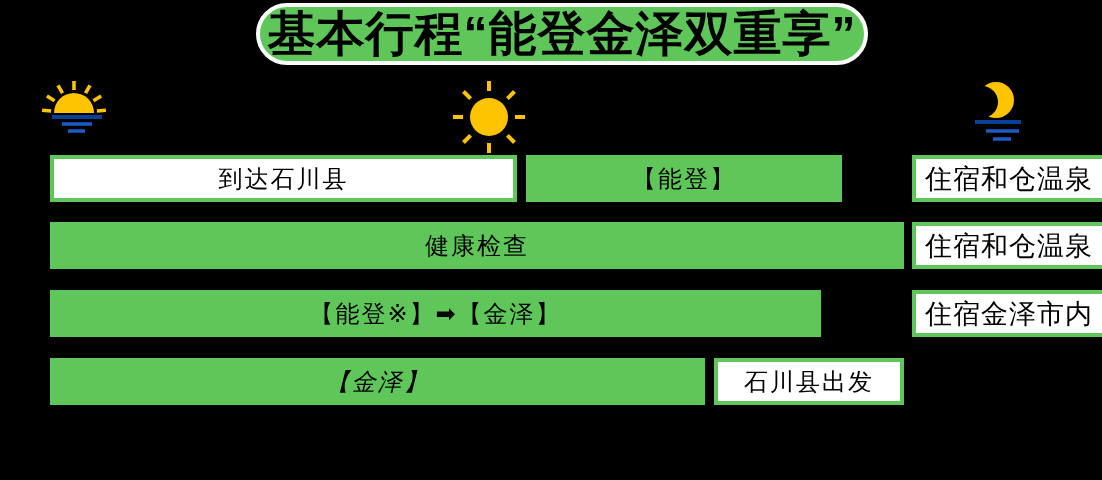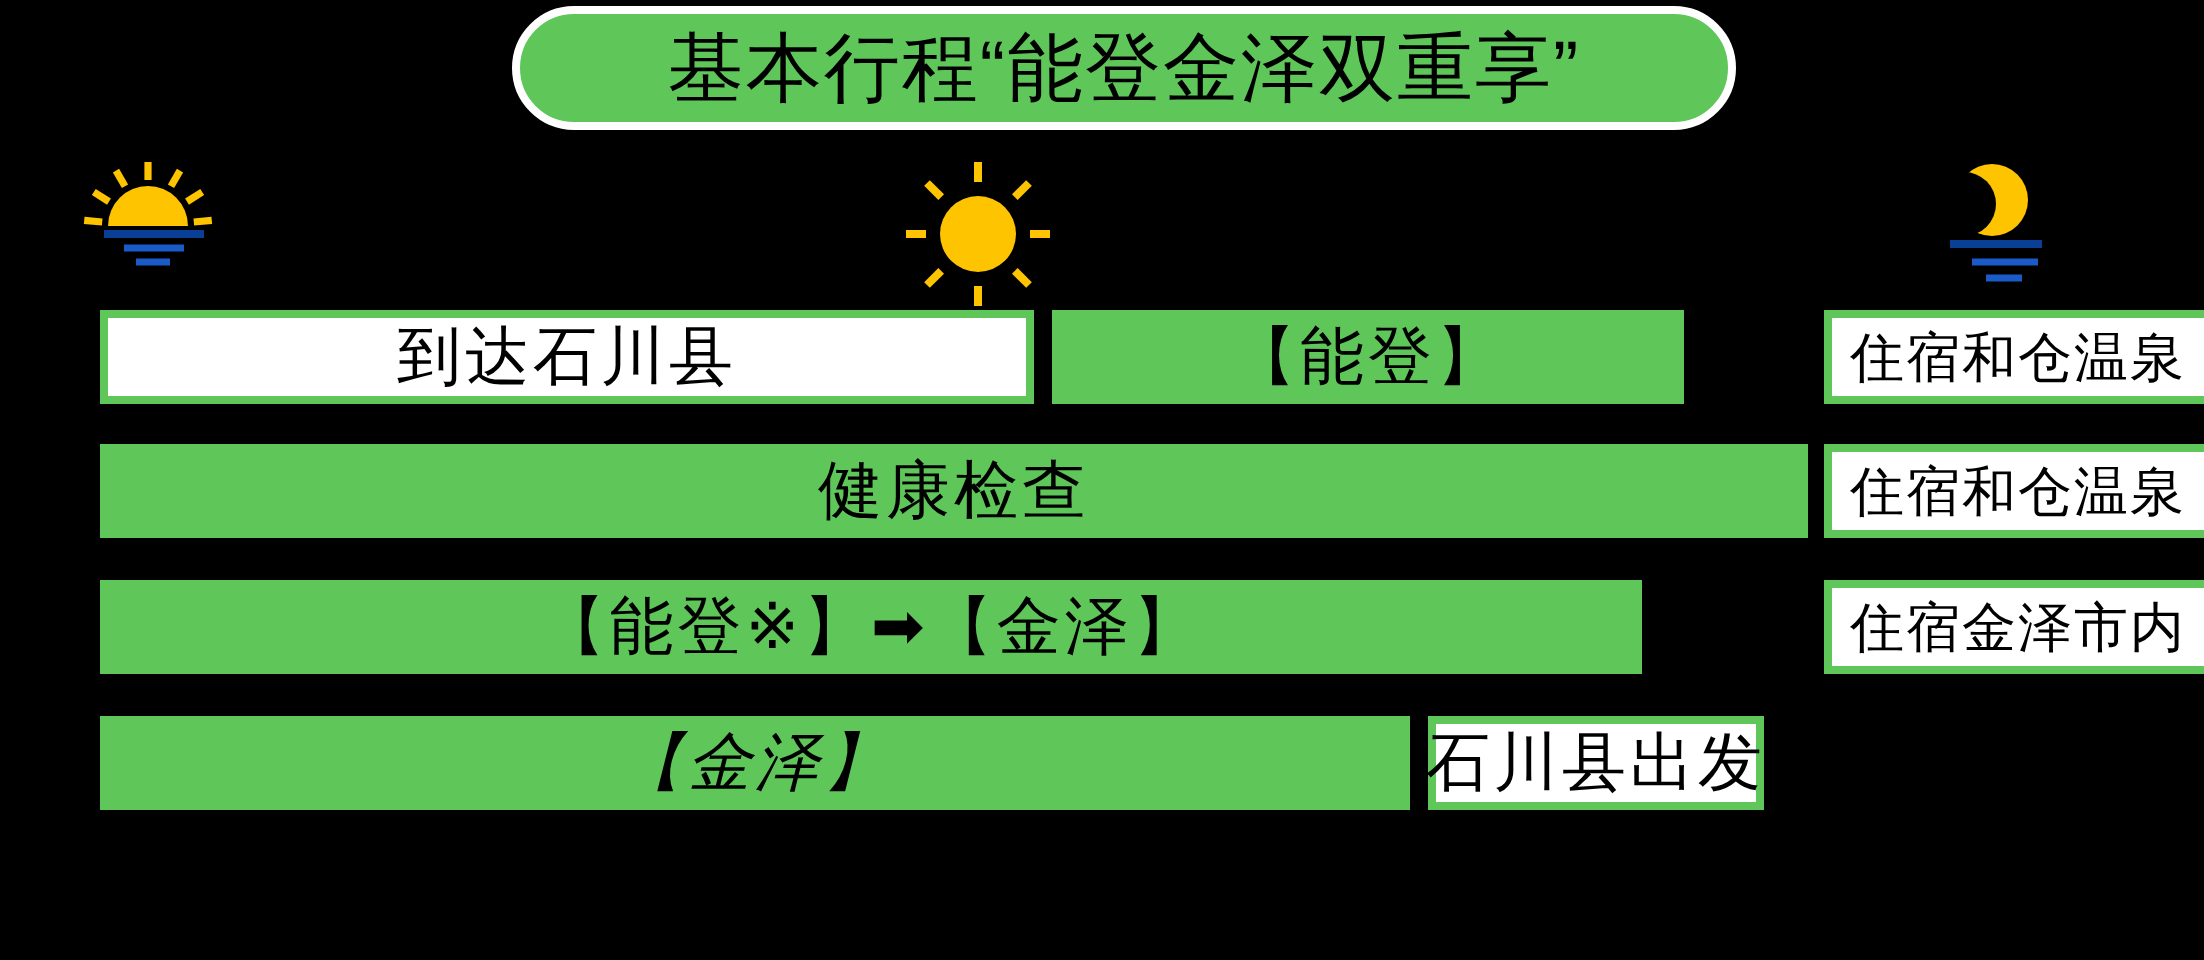--- a/index.html
+++ b/index.html
@@ -7,30 +7,30 @@
   }
   html,body{margin:0;padding:0;background:var(--bg);}
   .canvas{
     position:relative;width:1102px;height:480px;background:var(--bg);
     overflow:hidden;font-family:"Liberation Sans","DejaVu Sans",sans-serif;color:#000;
   }
   .title-pill{
     position:absolute;left:256px;top:3px;width:612px;height:62px;box-sizing:border-box;
     background:var(--green);border:4px solid #fff;border-radius:33px;
     display:flex;align-items:center;justify-content:center;
-    font-size:38px;font-weight:normal;letter-spacing:1px;white-space:nowrap;
+    font-size:48px;font-weight:bold;letter-spacing:1px;white-space:nowrap;
   }
   .icon{position:absolute;}
   .icon-sunrise{left:38px;top:80px;}
   .icon-sun{left:450px;top:78px;}
   .icon-moon{left:963px;top:80px;}
   .bar{
     position:absolute;height:47px;box-sizing:border-box;
     display:flex;align-items:center;justify-content:center;
-    font-size:32px;letter-spacing:2px;white-space:nowrap;
+    font-size:24px;letter-spacing:2px;white-space:nowrap;
   }
   .bar.filled{background:var(--green);}
   .bar.outlined{background:#fff;border:4px solid var(--green);}
   .stay{font-size:27px;letter-spacing:1px;}
   
   .r1{top:155px;} .r2{top:222px;} .r3{top:290px;} .r4{top:358px;}
 </style>
 </head>
 <body>
 
@@ -85,15 +85,15 @@
   <div class="bar filled r1" style="left:526px;width:316px;">【能登】</div>
   <div class="bar outlined stay r1" style="left:912px;width:194px;">住宿和仓温泉</div>
 
   <div class="bar filled r2" style="left:50px;width:854px;">健康检查</div>
   <div class="bar outlined stay r2" style="left:912px;width:194px;">住宿和仓温泉</div>
 
   <div class="bar filled r3" style="left:50px;width:771px;">【能登※】➡【金泽】</div>
   <div class="bar outlined stay r3" style="left:912px;width:194px;">住宿金泽市内</div>
 
   <div class="bar filled r4" style="left:50px;width:655px;font-style:italic;">【金泽】</div>
-  <div class="bar outlined r4" style="left:714px;width:168px;">石川县出发</div>
+  <div class="bar outlined r4" style="left:714px;width:190px;">石川县出发</div>
 
 </div>
 
 </body></html>

